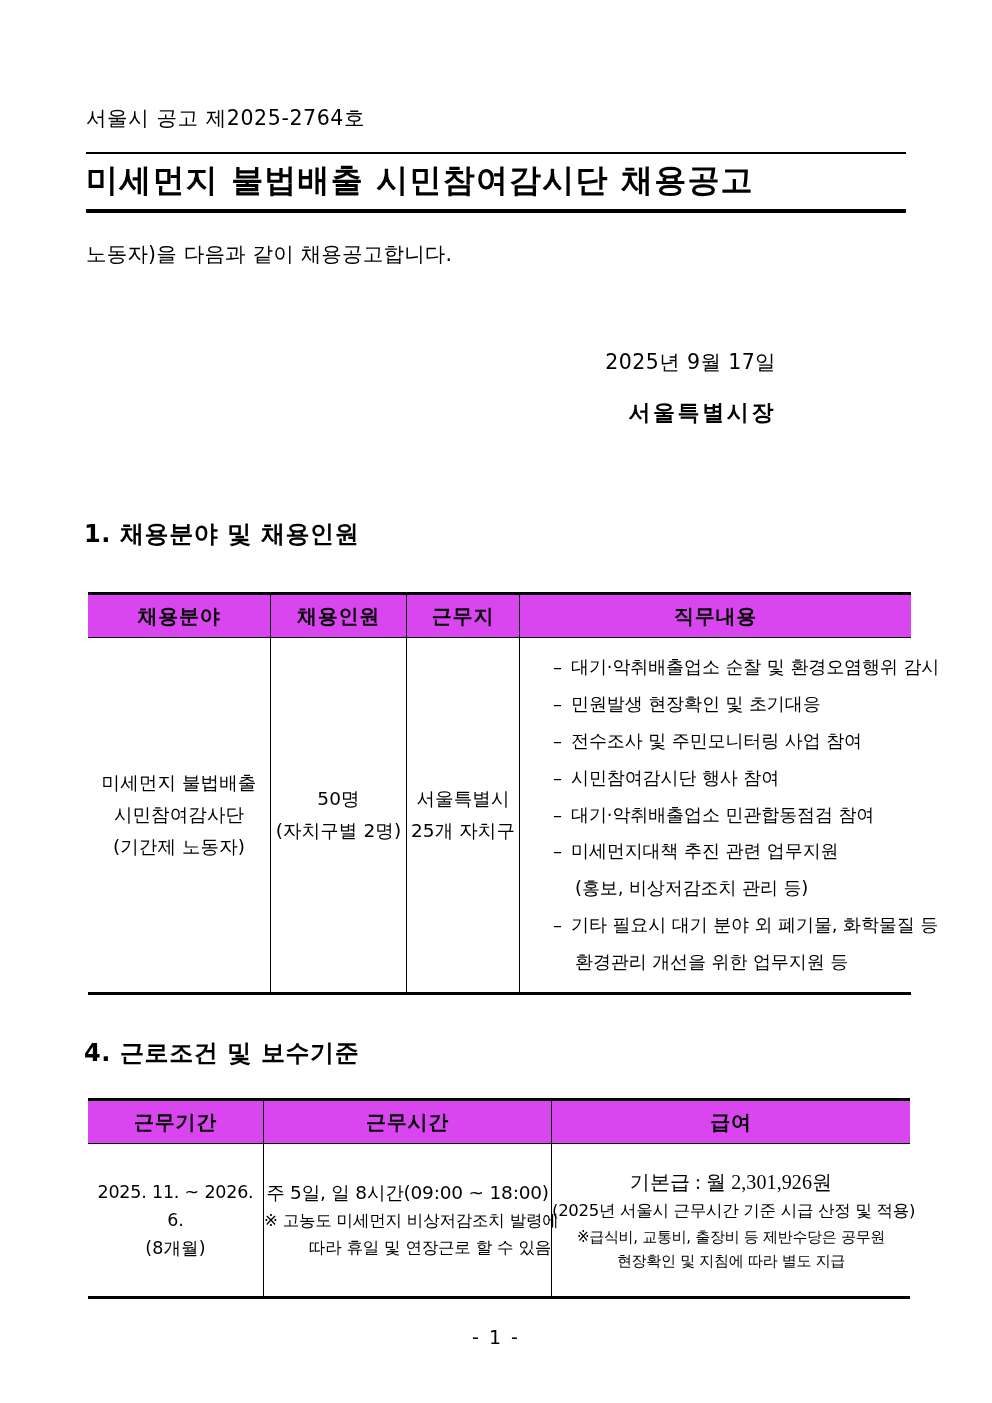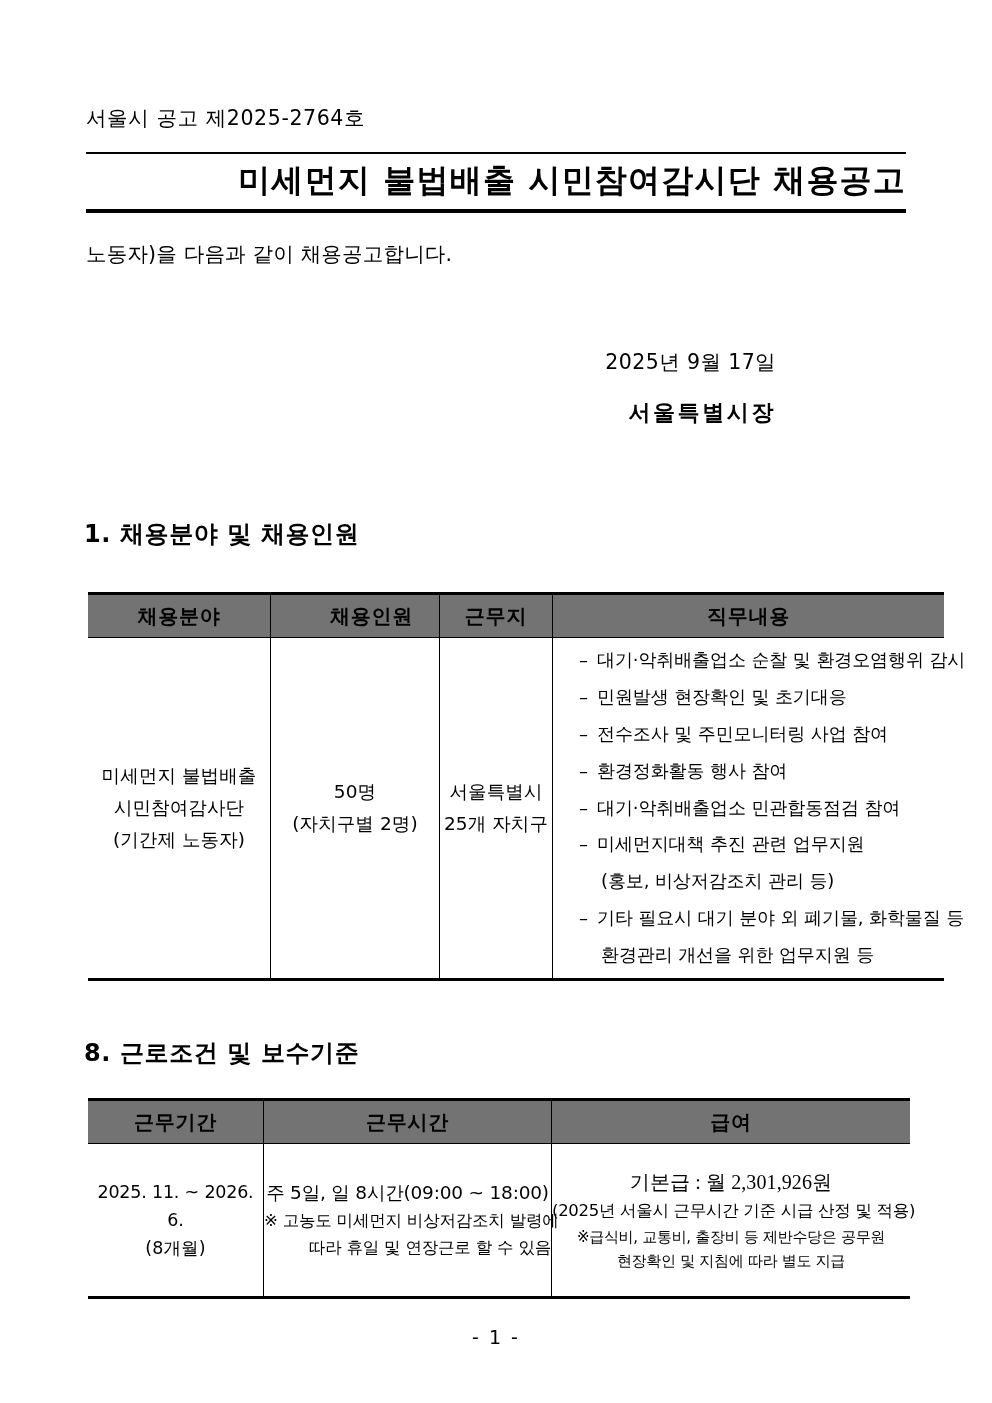--- a/index.html
+++ b/index.html
@@ -39,21 +39,21 @@
     top: 152px;
     width: 820px;
     border-top: 2px solid #000;
     border-bottom: 4px solid #000;
     padding: 8px 0 9px 0;
     box-sizing: border-box;
   }
   .doc-title {
     font-size: 32px;
     font-weight: bold;
-    text-align: right;
+    text-align: left;
     letter-spacing: 1.2px;
     line-height: 1.18;
     white-space: nowrap;
   }
 
   
   .intro {
     position: absolute;
     left: 86px;
     top: 233px;
@@ -127,46 +127,46 @@
   .tbl th, .tbl td {
     border-left: 1px solid #000;
     border-right: 1px solid #000;
     vertical-align: middle;
     padding: 0;
   }
   .tbl th:first-child, .tbl td:first-child { border-left: none; }
   .tbl th:last-child, .tbl td:last-child { border-right: none; }
 
   .tbl thead th {
-    background: #737373;
+    background: #d946ef;
     border-bottom: 1.5px solid #000;
     font-size: 20px;
     font-weight: bold;
     text-align: center;
     letter-spacing: 0.8px;
     height: 42px;
     line-height: 42px;
   }
 
   .cell-center {
     text-align: center;
     font-size: 18.5px;
     line-height: 1.72;
     letter-spacing: 0.1px;
   }
 
   
   #table-recruit tbody td { height: 330px; }
   #table-recruit .col-field  { width: 182px; }
-  #table-recruit .col-count  { width: 135px; padding-left: 33px; }
+  #table-recruit .col-count  { width: 135px; }
   #table-recruit .col-place  { width: 112px; }
   #table-recruit .col-duties { width: 391px; }
 
   .duty-list {
-    margin: 4px;
+    margin: 11px;
     padding: 0 10px 0 22px;
     list-style: none;
     font-size: 18px;
     line-height: 2.05;
     letter-spacing: -0.1px;
   }
   .duty-list li {
     position: relative;
     padding-left: 18px;
     white-space: nowrap;
@@ -276,33 +276,33 @@
         </td>
         <td class="cell-center">
           <div>서울특별시</div>
           <div>25개 자치구</div>
         </td>
         <td>
           <ul class="duty-list">
             <li>대기·악취배출업소 순찰 및 환경오염행위 감시</li>
             <li>민원발생 현장확인 및 초기대응</li>
             <li>전수조사 및 주민모니터링 사업 참여</li>
-            <li>환경정화활동 행사 참여</li>
+            <li>시민참여감시단 행사 참여</li>
             <li>대기·악취배출업소 민관합동점검 참여</li>
             <li>미세먼지대책 추진 관련 업무지원</li>
             <li class="cont">(홍보, 비상저감조치 관리 등)</li>
             <li>기타 필요시 대기 분야 외 폐기물, 화학물질 등</li>
             <li class="cont">환경관리 개선을 위한 업무지원 등</li>
           </ul>
         </td>
       </tr>
     </tbody>
   </table>
 
-  <div class="section-heading" id="sec2-heading">8. 근로조건 및 보수기준</div>
+  <div class="section-heading" id="sec2-heading">4. 근로조건 및 보수기준</div>
 
   <table class="tbl" id="table-conditions">
     <thead>
       <tr>
         <th class="col-period">근무기간</th>
         <th class="col-hours">근무시간</th>
         <th class="col-pay">급여</th>
       </tr>
     </thead>
     <tbody>

